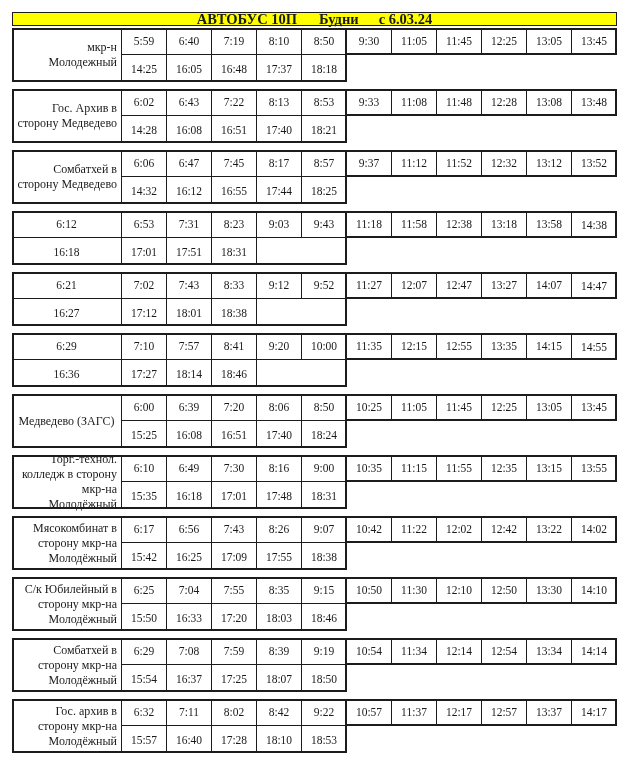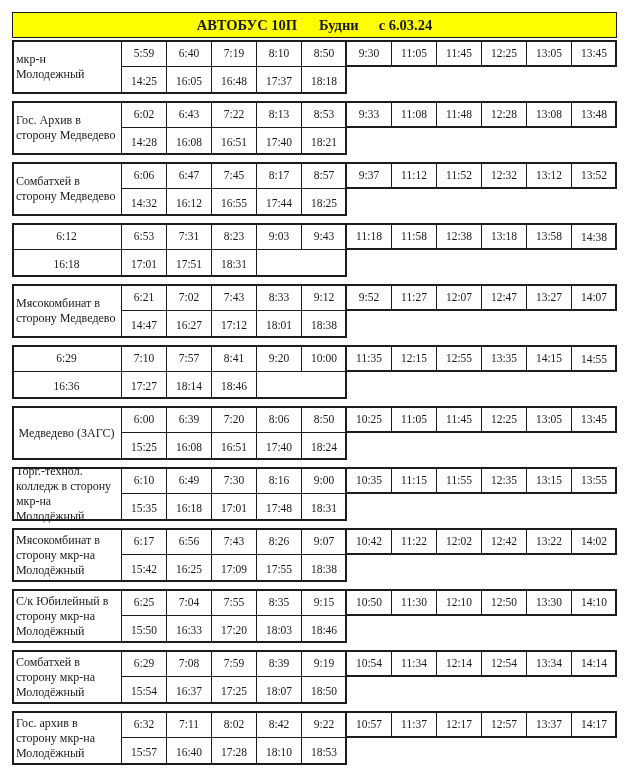--- a/index.html
+++ b/index.html
@@ -12,21 +12,21 @@
     width:631px; height:768px;
     font-family:"Liberation Serif","DejaVu Serif",serif;
     color:var(--ink);
     position:relative;
     overflow:hidden;
   }
   .page{
     position:absolute; left:12px; top:12px; width:605px;
   }
   .title-bar{
-    width:605px; height:26px;
+    width:605px; height:14px;
     border:1px solid var(--line);
     display:flex; align-items:center; justify-content:center;
     font-weight:bold; font-size:14.5px;
     margin-bottom:2px;
   }
   .title-bar span{ white-space:pre; }
   .title-gap-a{ width:22px; }
   .title-gap-b{ width:20px; }
 
   .block{
@@ -35,21 +35,21 @@
     margin-bottom:7px;
     display:grid;
     grid-template-columns:110px repeat(11,45px);
     grid-template-rows:27px 27px;
     font-size:11.5px;
   }
   .label{
     grid-row:1 / 3; grid-column:1;
     border-right:1px solid var(--line);
     display:flex; align-items:center; justify-content:center;
-    text-align:left;
+    text-align:right;
     padding:0 4px;
     line-height:15px;
     overflow:visible;
     font-size:12px;
   }
   .cell{
     display:flex; align-items:center; justify-content:center;
     border-right:1px solid var(--line);
     background:transparent;
   }
@@ -156,23 +156,20 @@
         <div class="cell r1">13:58</div>
         <div class="cell r2">14:38</div>
         <div class="cell r2">16:18</div>
         <div class="cell r2">17:01</div>
         <div class="cell r2">17:51</div>
         <div class="cell r2">18:31</div>
         <div class="frame frame-left"></div>
         <div class="frame frame-right"></div>
       </div>
       <div class="block">
-        <div class="label">
-          <span>Мясокомбинат в сторону Медведево</span>
-        </div>
         <div class="cell r1">6:21</div>
         <div class="cell r1">7:02</div>
         <div class="cell r1">7:43</div>
         <div class="cell r1">8:33</div>
         <div class="cell r1">9:12</div>
         <div class="cell r1">9:52</div>
         <div class="cell r1">11:27</div>
         <div class="cell r1">12:07</div>
         <div class="cell r1">12:47</div>
         <div class="cell r1">13:27</div>

